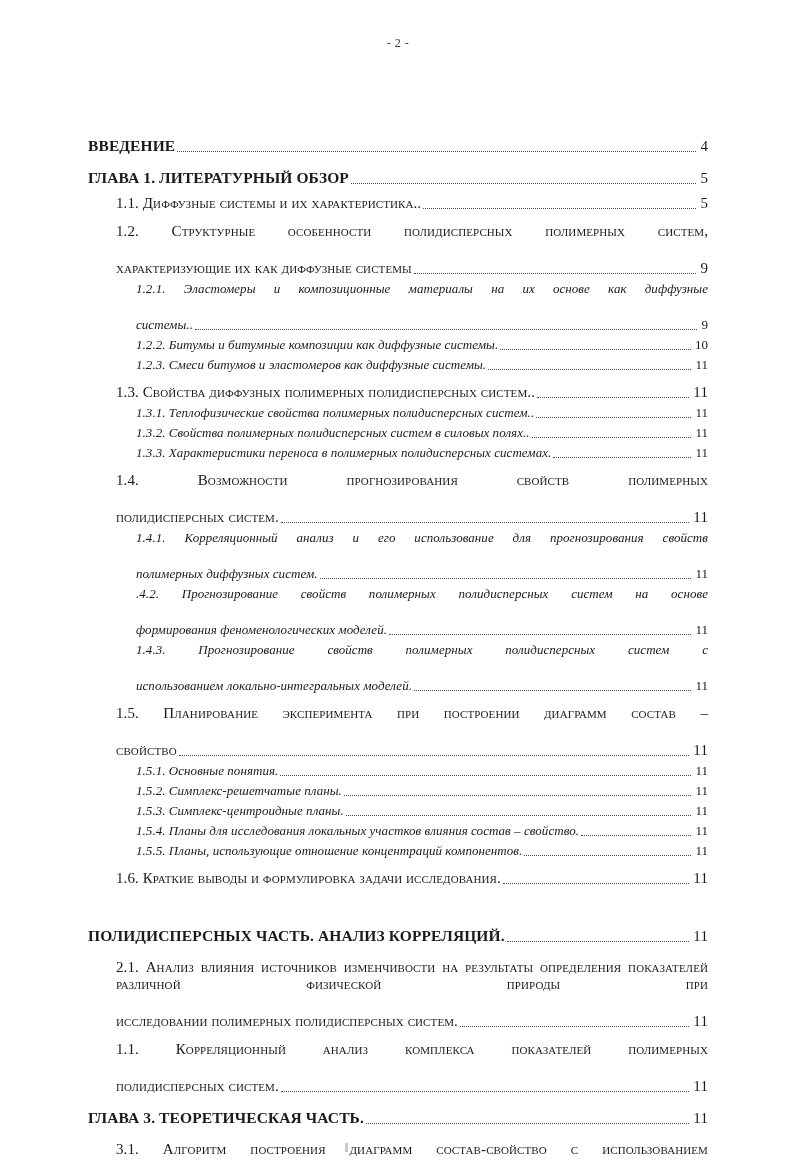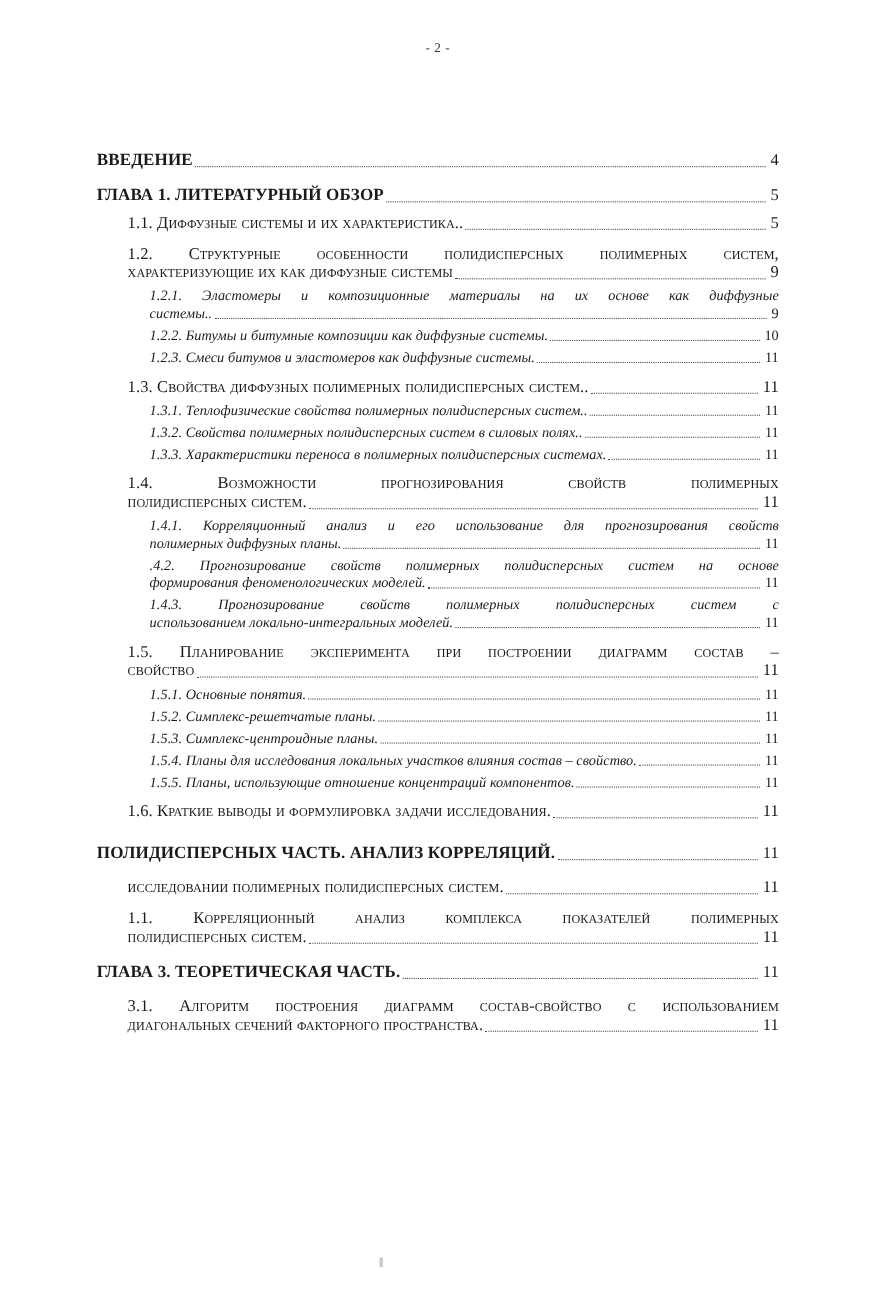--- a/index.html
+++ b/index.html
@@ -116,20 +116,21 @@
     text-align: justify;
     text-align-last: justify;
   }
   .multiline .last-line-row {
     display: flex;
     align-items: flex-end;
     width: 100%;
   }
   .multiline .last-line-row .lastpart {
     flex: 0 0 auto;
+    margin-top: 20px;
   }
   .gap-sm { margin-top: 8px; }
   .gap-md { margin-top: 14px; }
   .gap-lg { margin-top: 20px; }
 
   .footer-mark {
     position: absolute;
     left: 345px;
     top: 1143px;
     width: 3px;
@@ -235,21 +236,21 @@
             <span class="lastpart">полидисперсных систем.</span>
             <span class="leader"></span>
             <span class="pageno">11</span>
           </div>
         </div>
       </div>
       <div class="entry lvl3 multiline">
         <div class="entry-text">
           <span class="first-lines">1.4.1. Корреляционный анализ и его использование для прогнозирования свойств</span>
           <div class="last-line-row">
-            <span class="lastpart">полимерных диффузных планы.</span>
+            <span class="lastpart">полимерных диффузных систем.</span>
             <span class="leader"></span>
             <span class="pageno">11</span>
           </div>
         </div>
       </div>
       <div class="entry lvl3 multiline">
         <div class="entry-text">
           <span class="first-lines">.4.2. Прогнозирование свойств полимерных полидисперсных систем на основе</span>
           <div class="last-line-row">
             <span class="lastpart">формирования феноменологических моделей.</span>
@@ -324,20 +325,21 @@
         <div class="entry-text">
           <div class="last-line-row">
             <span class="lastpart">ПОЛИДИСПЕРСНЫХ ЧАСТЬ. АНАЛИЗ КОРРЕЛЯЦИЙ.</span>
             <span class="leader"></span>
             <span class="pageno">11</span>
           </div>
         </div>
       </div>
       <div class="entry lvl2 multiline gap-md">
         <div class="entry-text">
+          <span class="first-lines">2.1. Анализ влияния источников изменчивости на результаты определения показателей различной физической природы при</span>
           <div class="last-line-row">
             <span class="lastpart">исследовании полимерных полидисперсных систем.</span>
             <span class="leader"></span>
             <span class="pageno">11</span>
           </div>
         </div>
       </div>
       <div class="entry lvl2 multiline">
         <div class="entry-text">
           <span class="first-lines">1.1. Корреляционный анализ комплекса показателей полимерных</span>

